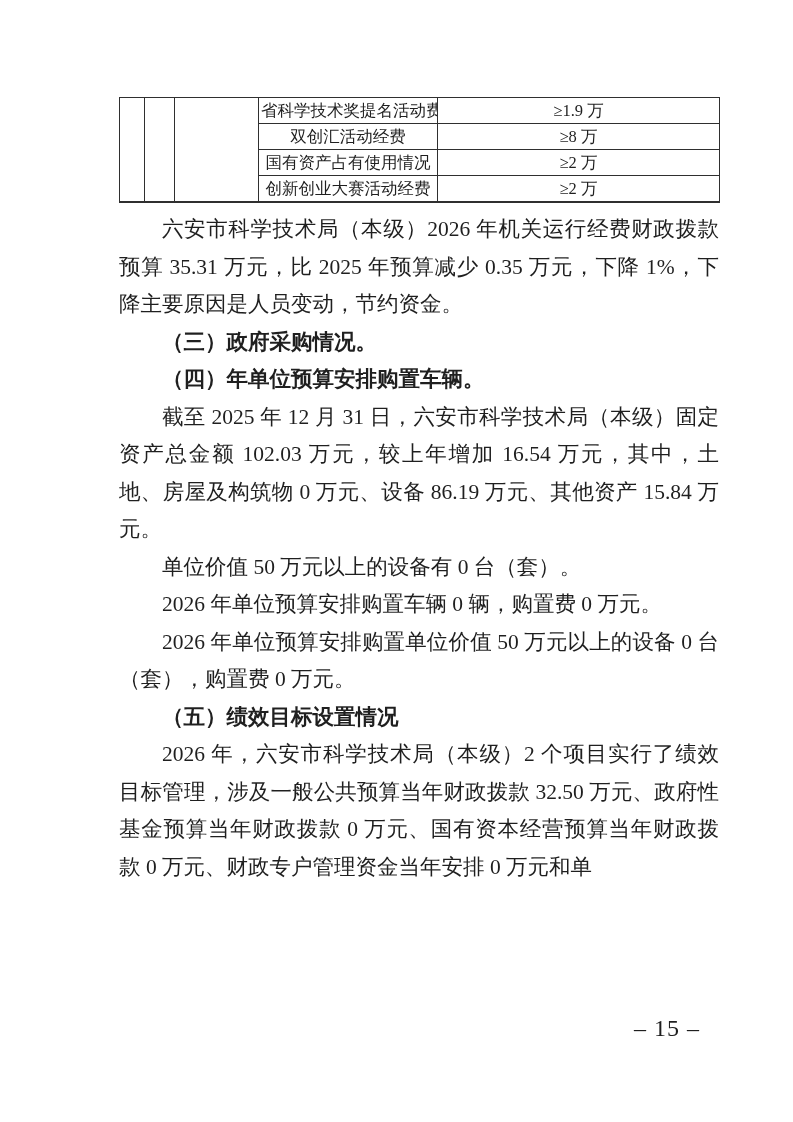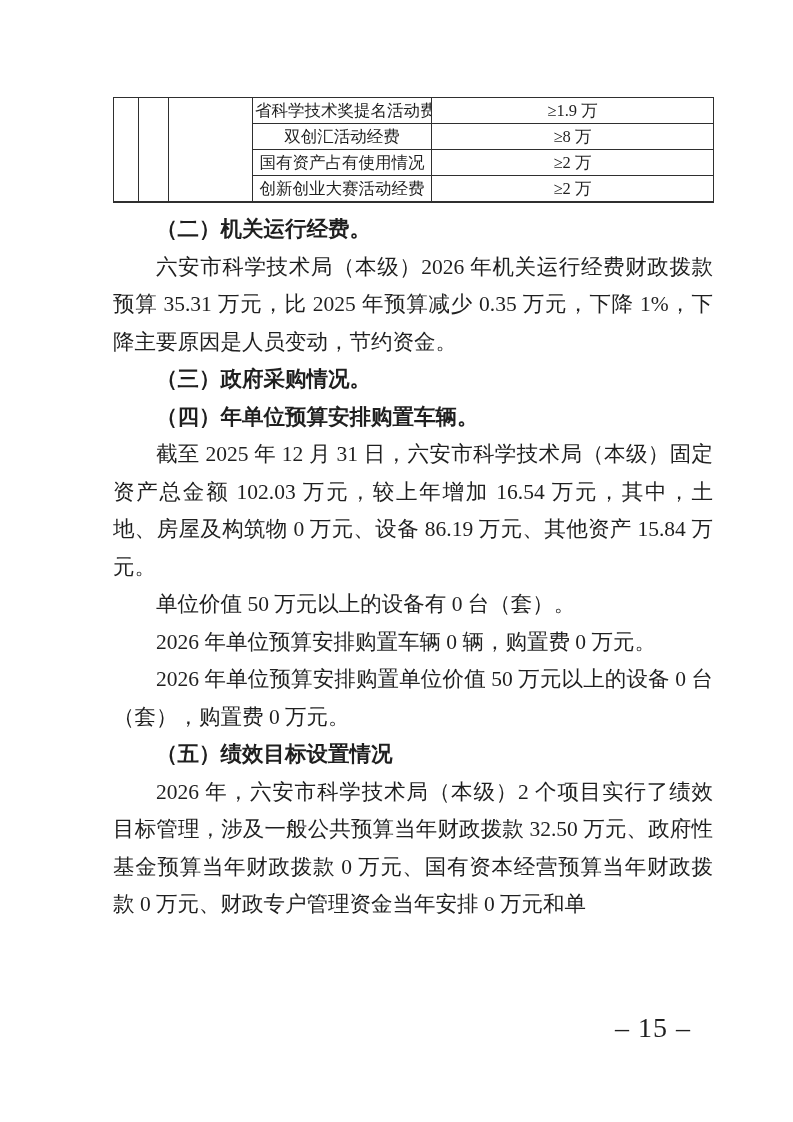--- a/index.html
+++ b/index.html
@@ -11,21 +11,21 @@
     position: relative;
     width: 793px;
     height: 1122px;
     background: #ffffff;
     font-family: "Liberation Serif", "DejaVu Serif", serif;
     color: #1f1f1f;
     overflow: hidden;
   }
   .content {
     position: absolute;
-    left: 113px;
+    left: 119px;
     top: 97px;
     width: 600px;
   }
   table.budget-table {
     border-collapse: collapse;
     table-layout: fixed;
     width: 600px;
     font-size: 16.5px;
     border-bottom: 2px solid #2f2f2f;
   }
@@ -46,23 +46,23 @@
   }
   .blk {
     margin: 0;
     text-indent: 43px;
   }
   .blk.heading {
     font-weight: bold;
   }
   .page-number {
     position: absolute;
-    left: 615px;
+    left: 634px;
     top: 1013px;
-    font-size: 28px;
+    font-size: 24px;
     line-height: 30px;
     letter-spacing: 1px;
     white-space: pre;
   }
 </style>
 </head>
 <body>
 
 <div class="page">
   <div class="content">
@@ -92,21 +92,20 @@
           <td>≥2 万</td>
         </tr>
         <tr>
           <td>创新创业大赛活动经费</td>
           <td>≥2 万</td>
         </tr>
       </tbody>
     </table>
 
     <div class="text-blocks">
-      <p class="blk heading">（二）机关运行经费。</p>
       <p class="blk para">六安市科学技术局（本级）2026 年机关运行经费财政拨款预算 35.31 万元，比 2025 年预算减少 0.35 万元，下降 1%，下降主要原因是人员变动，节约资金。</p>
       <p class="blk heading">（三）政府采购情况。</p>
       <p class="blk heading">（四）年单位预算安排购置车辆。</p>
       <p class="blk para">截至 2025 年 12 月 31 日，六安市科学技术局（本级）固定资产总金额 102.03 万元，较上年增加 16.54 万元，其中，土地、房屋及构筑物 0 万元、设备 86.19 万元、其他资产 15.84 万元。</p>
       <p class="blk para">单位价值 50 万元以上的设备有 0 台（套）。</p>
       <p class="blk para">2026 年单位预算安排购置车辆 0 辆，购置费 0 万元。</p>
       <p class="blk para">2026 年单位预算安排购置单位价值 50 万元以上的设备 0 台（套），购置费 0 万元。</p>
       <p class="blk heading">（五）绩效目标设置情况</p>
       <p class="blk para">2026 年，六安市科学技术局（本级）2 个项目实行了绩效目标管理，涉及一般公共预算当年财政拨款 32.50 万元、政府性基金预算当年财政拨款 0 万元、国有资本经营预算当年财政拨款 0 万元、财政专户管理资金当年安排 0 万元和单</p>
     </div>

